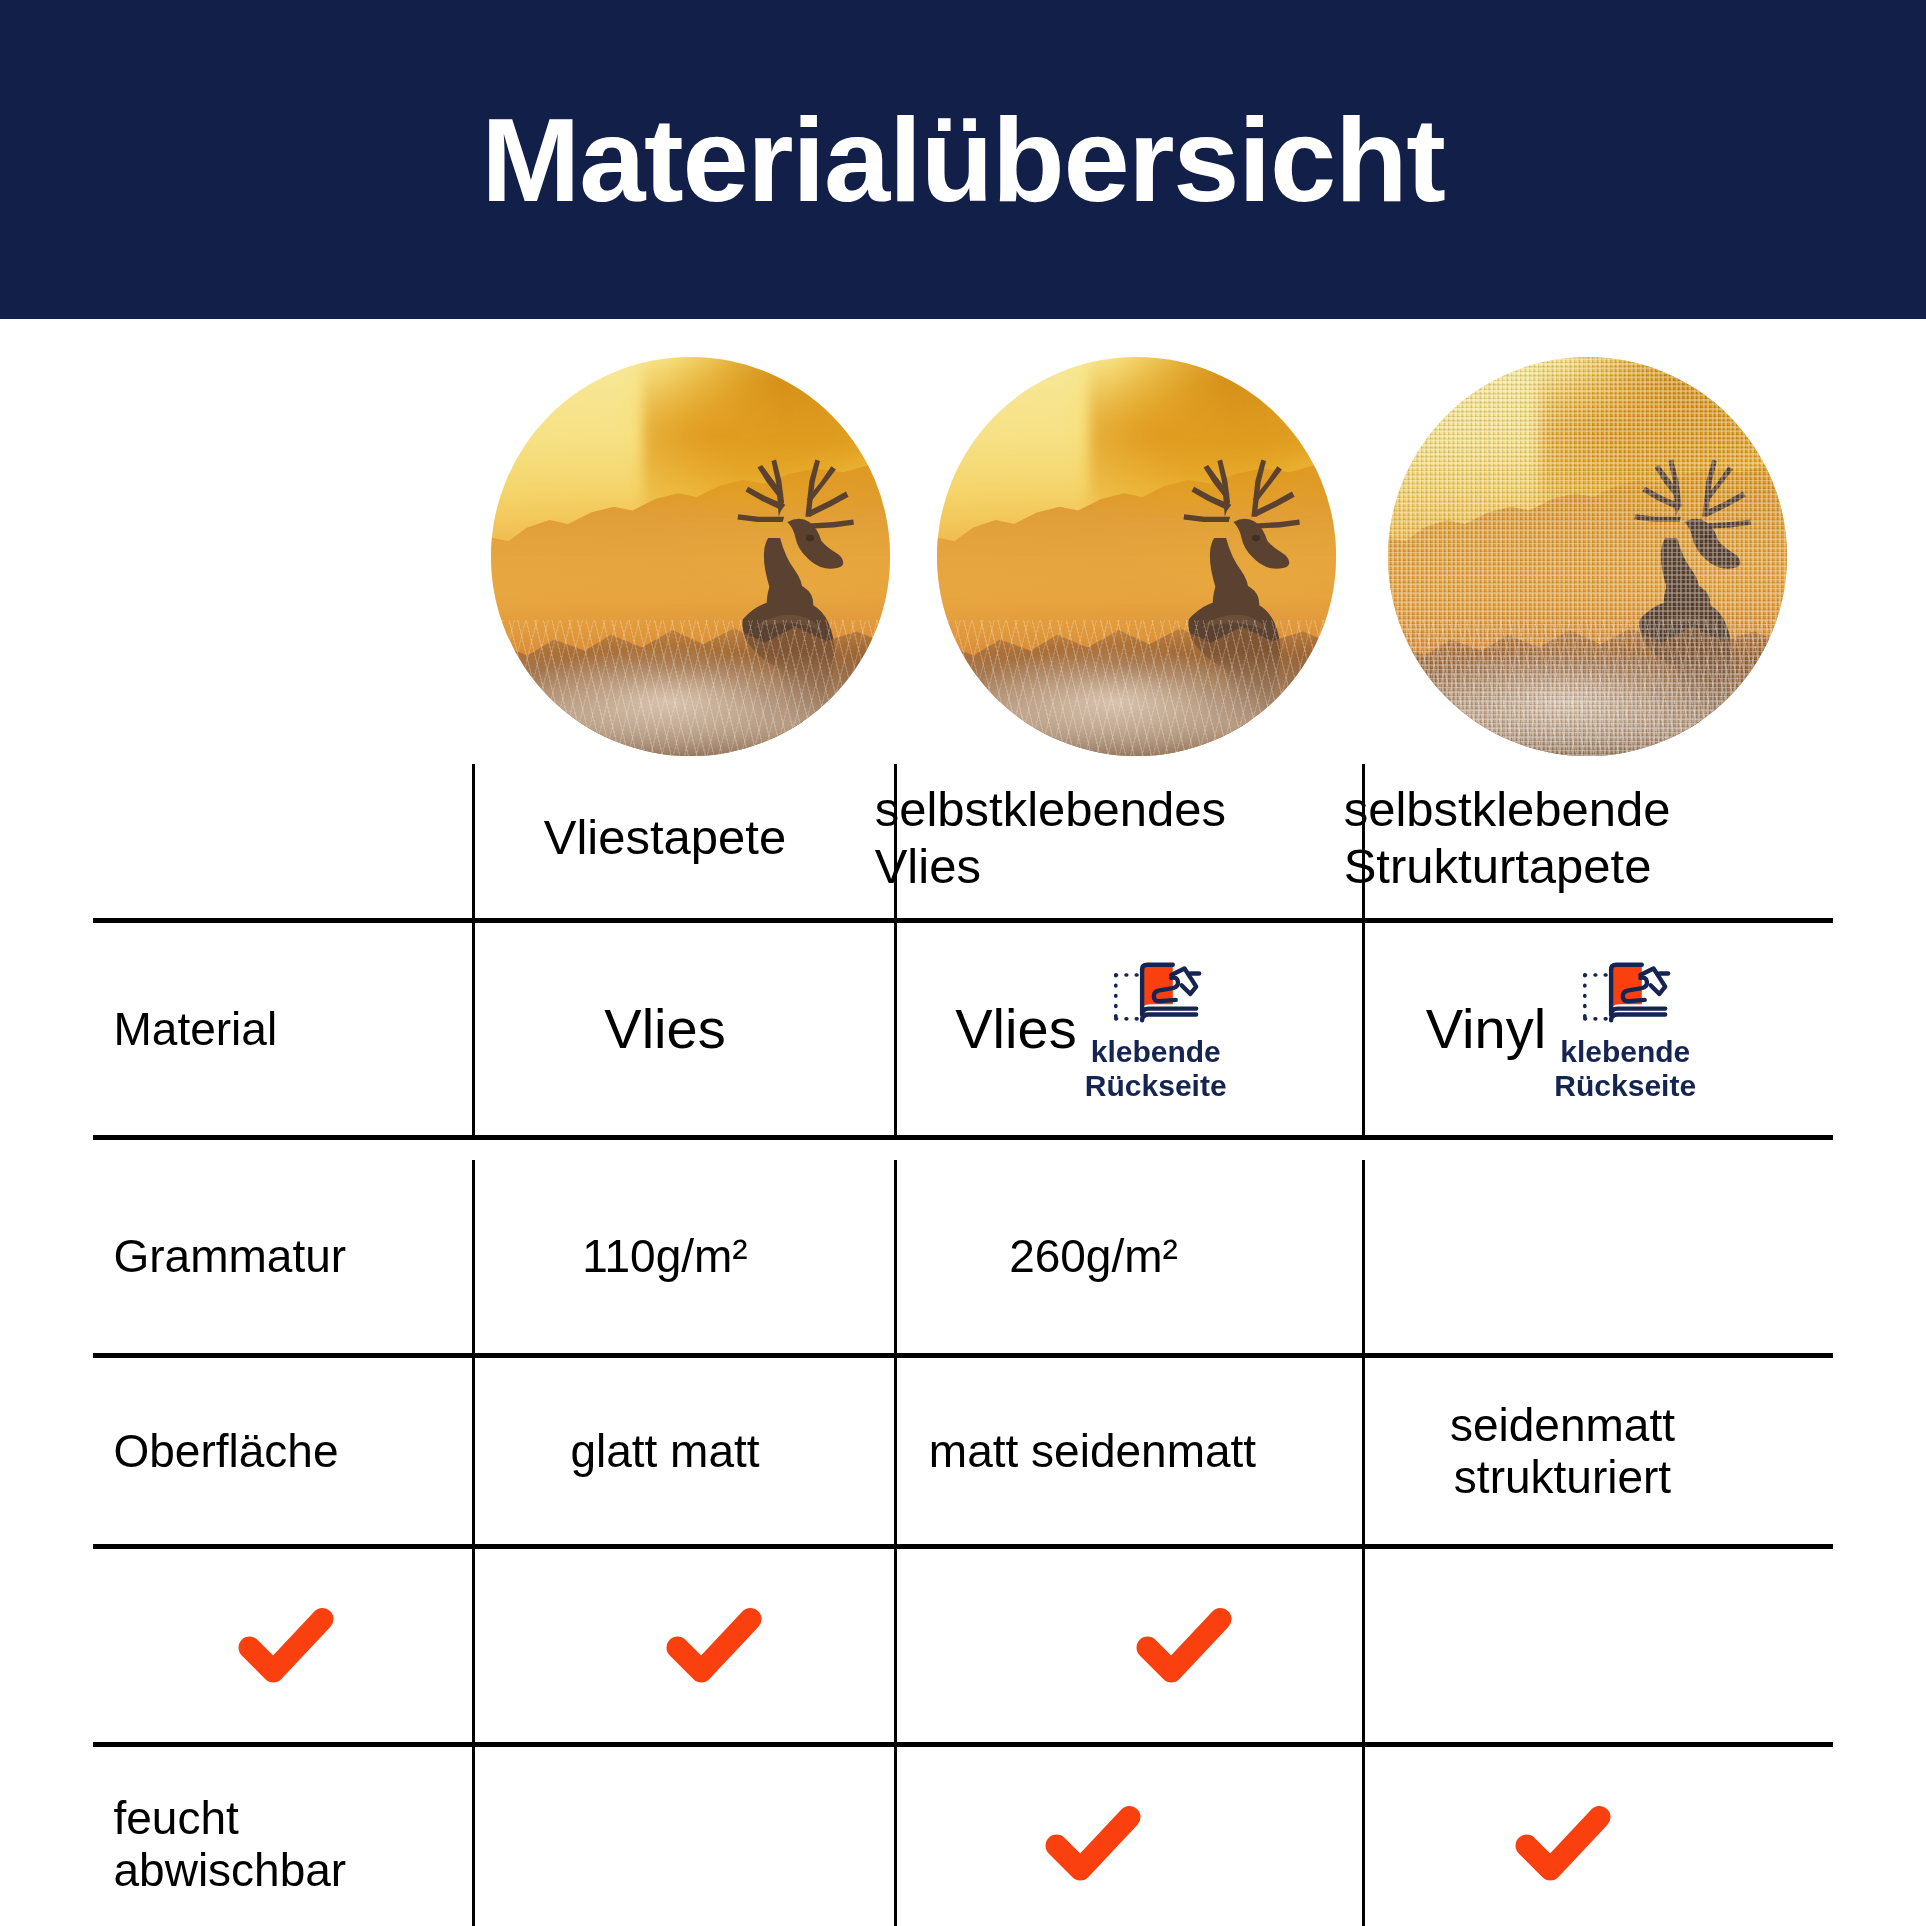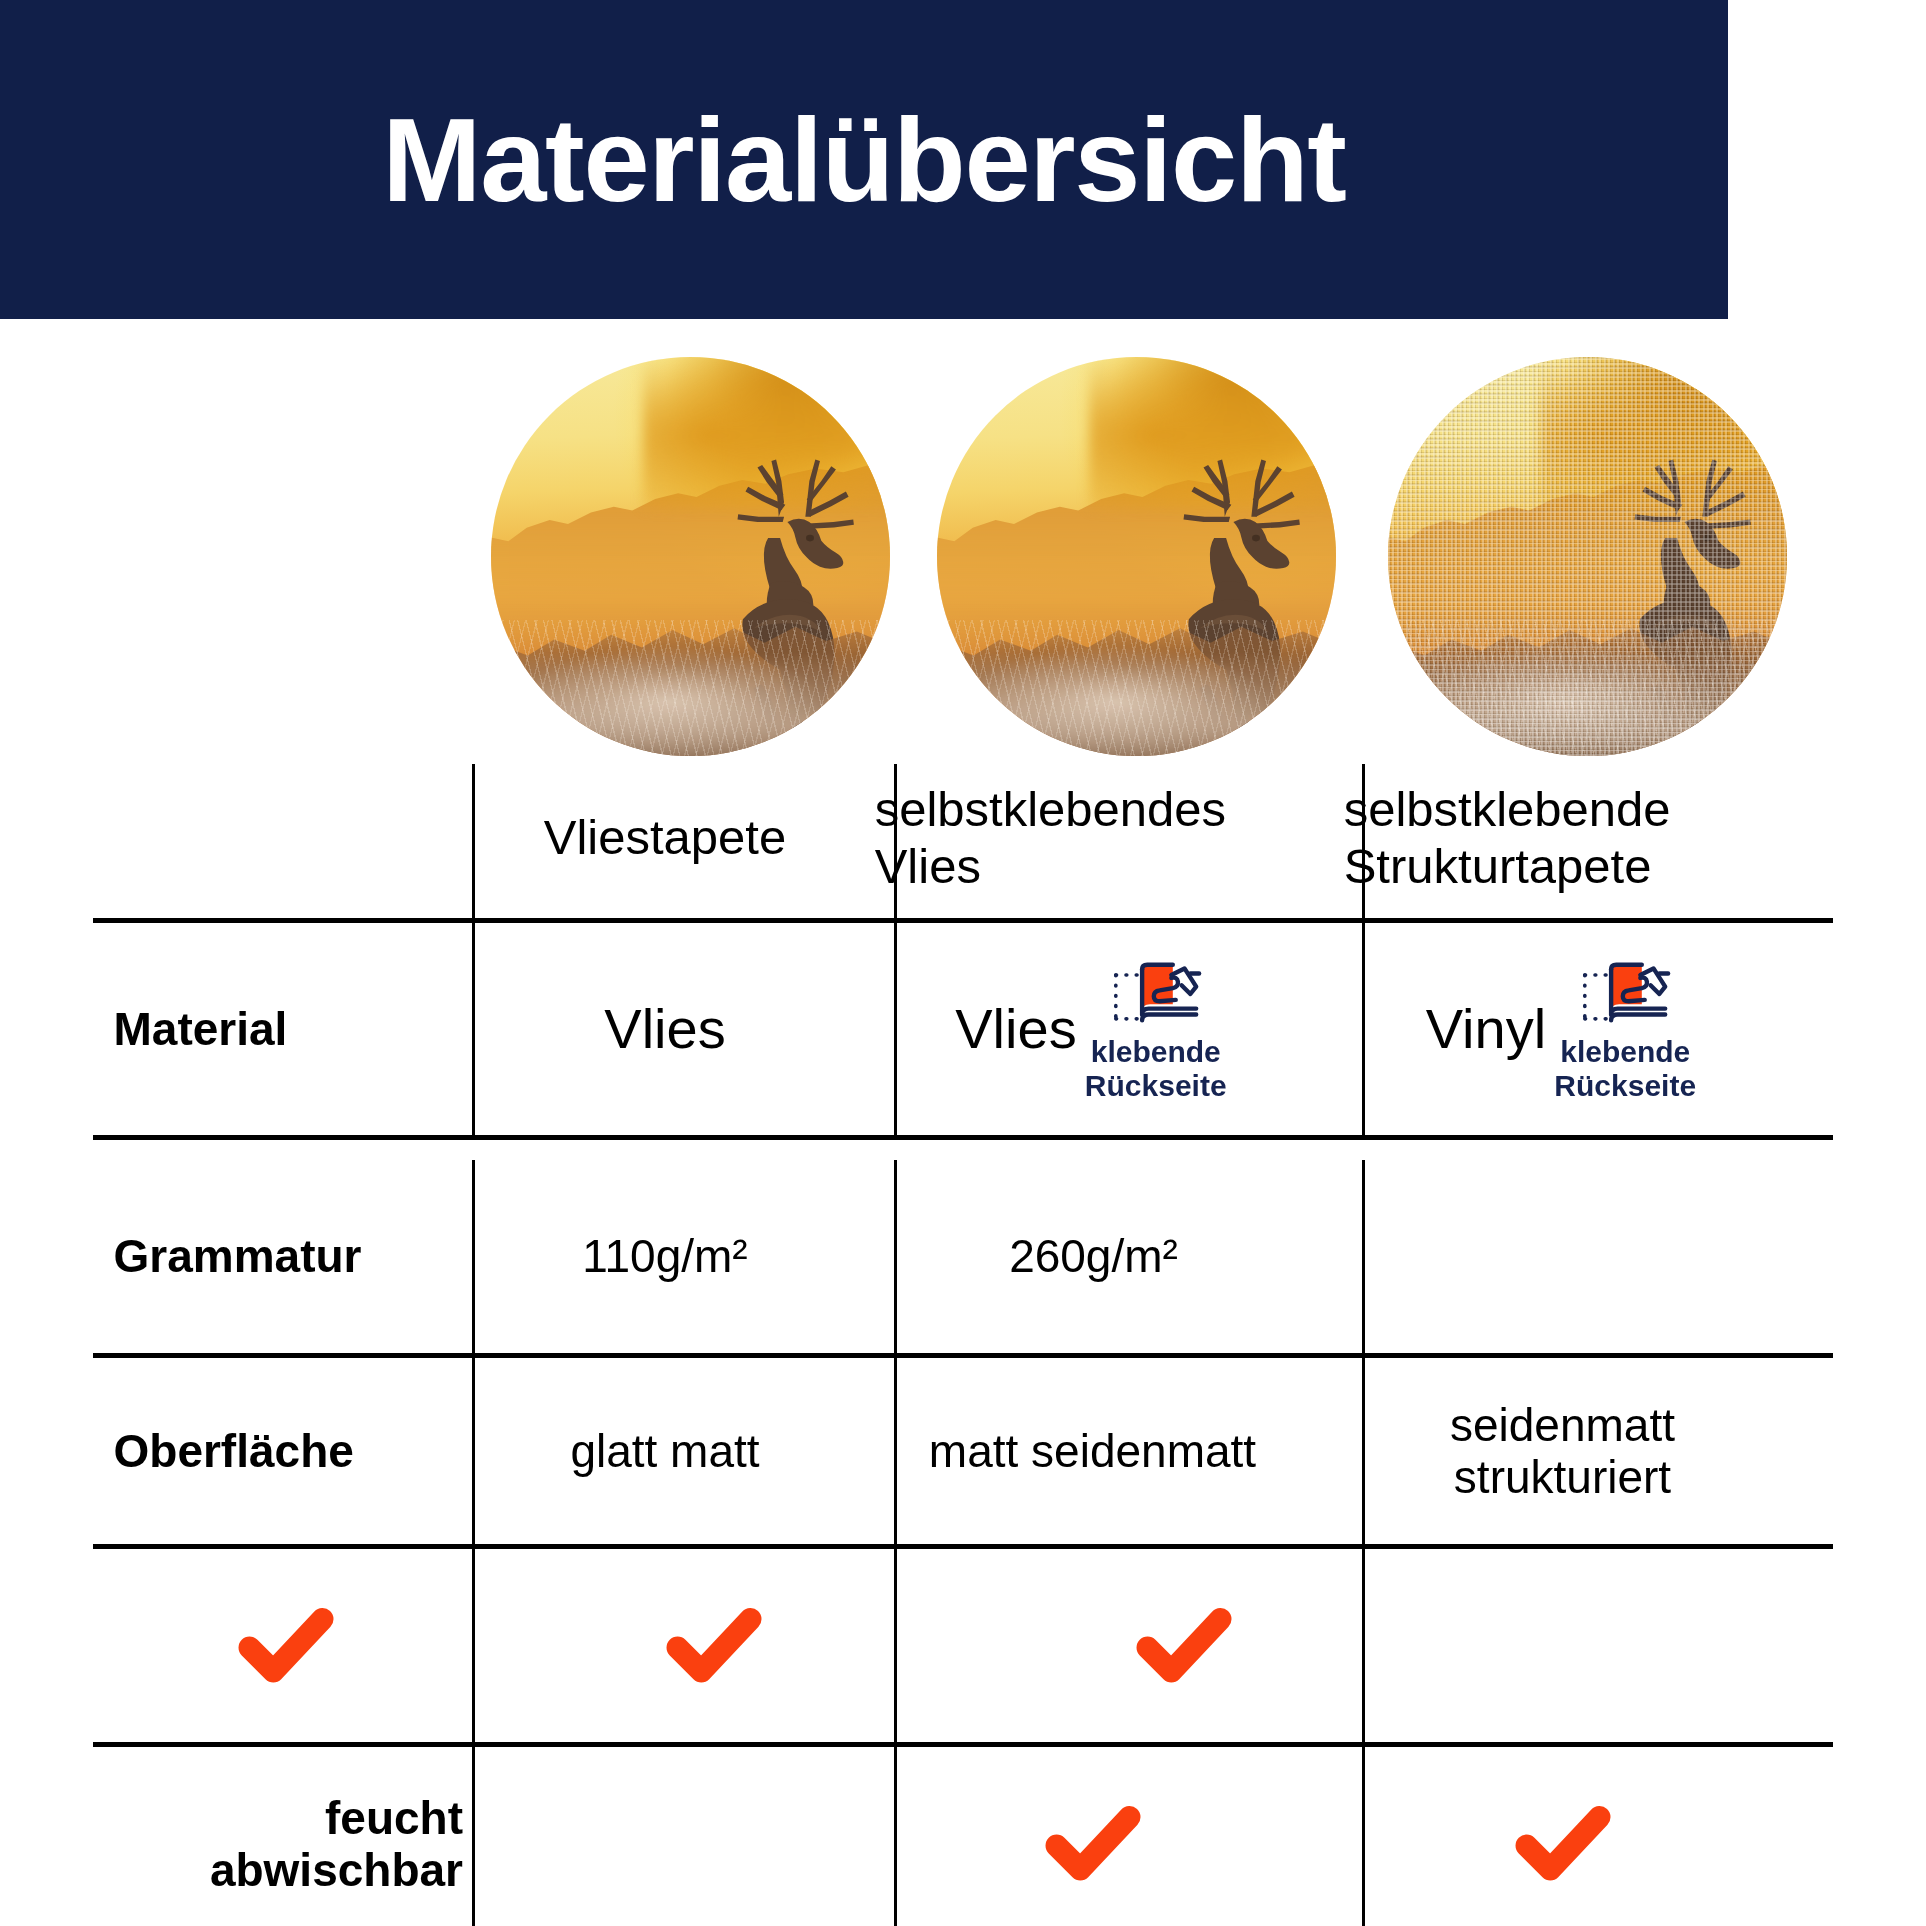--- a/index.html
+++ b/index.html
@@ -12,21 +12,21 @@
   #page {
     position: relative;
     width: 1926px; height: 1926px;
     background: #ffffff;
   }
 
   
   #banner {
     position: absolute;
     left: 0; top: 0;
-    width: 1728px; height: 319px;
+    width: 1926px; height: 319px;
     background: #111f49;
     display: flex;
     align-items: center;
     justify-content: center;
   }
   #banner-title {
     color: #ffffff;
     font-size: 119px;
     font-weight: 700;
     letter-spacing: -1.3px;
@@ -155,21 +155,21 @@
     position: relative;
     display: flex;
     align-items: center;
     justify-content: center;
     text-align: center;
     color: #000000;
     font-size: 46px;
     line-height: 1.14;
     padding: 0 9px;
   }
-  .c-label { width: 379px; justify-content: flex-start; padding-left: 20.5px; text-align: right; font-weight: bold; }
+  .c-label { width: 379px; justify-content: flex-start; padding-left: 20.5px; text-align: left; }
   .c-1 { width: 386px; }
   .c-2 { width: 469px; }
   .c-3 { width: 471px; }
 
   
   .vrule {
     position: absolute;
     top: 0; bottom: 0;
     width: 3.2px;
     background: #000000;

